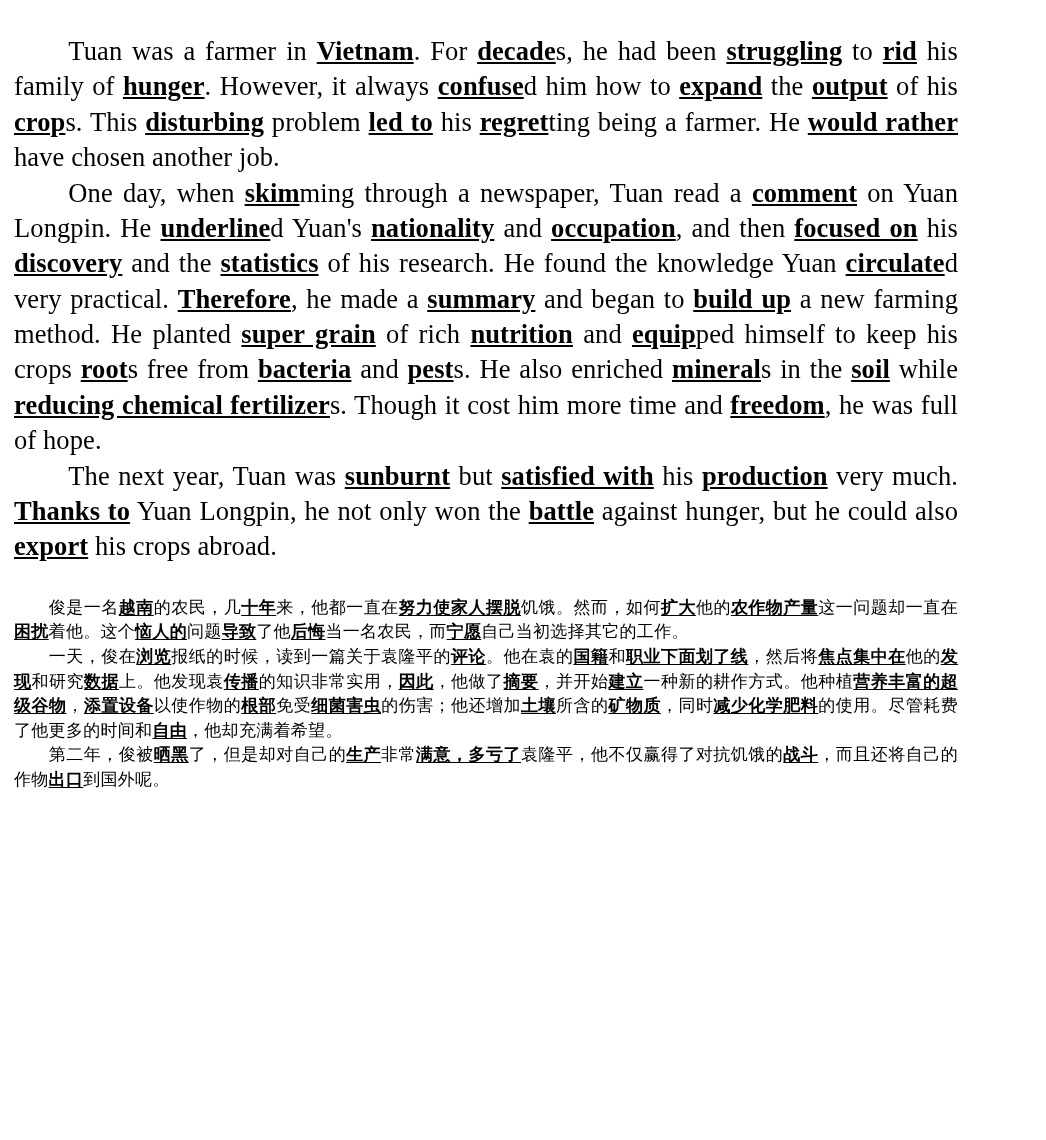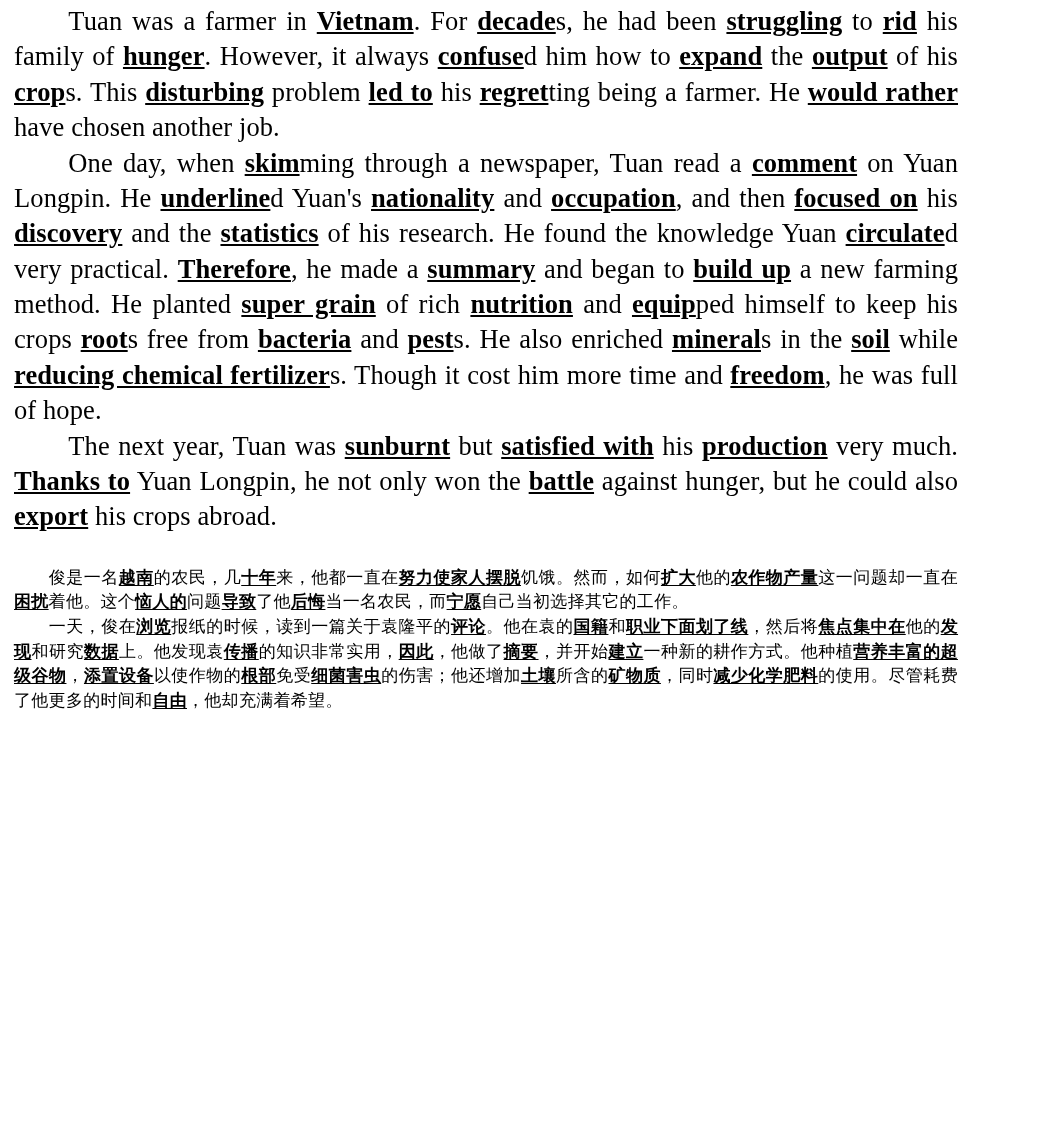--- a/index.html
+++ b/index.html
@@ -11,20 +11,21 @@
     width: 1046px;
     height: 1140px;
     font-family: "Liberation Serif", "DejaVu Serif", serif;
     color: #000000;
     overflow: hidden;
   }
   .page {
     box-sizing: border-box;
     width: 972px;
     padding: 4px 14px 0 14px;
+    margin-top: 30px;
   }
   .en-block {
     font-family: "Liberation Serif", "DejaVu Serif", serif;
     font-size: 26.5px;
     line-height: 1.335;
     text-align: justify;
     text-justify: inter-word;
     letter-spacing: 0.1px;
   }
   .en-block p {
@@ -61,15 +62,16 @@
 
   <section class="en-block">
     <p><span>Tuan was a farmer in </span><span class="u">Vietnam</span><span>. For </span><span class="u">decade</span><span>s, he had been </span><span class="u">struggling</span><span> to </span><span class="u">rid</span><span> his family of </span><span class="u">hunger</span><span>. However, it always </span><span class="u">confuse</span><span>d him how to </span><span class="u">expand</span><span> the </span><span class="u">output</span><span> of his </span><span class="u">crop</span><span>s. This </span><span class="u">disturbing</span><span> problem </span><span class="u">led to</span><span> his </span><span class="u">regret</span><span>ting being a farmer. He </span><span class="u">would rather</span><span> have chosen another job.</span></p>
     <p><span>One day, when </span><span class="u">skim</span><span>ming through a newspaper, Tuan read a </span><span class="u">comment</span><span> on Yuan Longpin. He </span><span class="u">underline</span><span>d Yuan's </span><span class="u">nationality</span><span> and </span><span class="u">occupation</span><span>, and then </span><span class="u">focused on</span><span> his </span><span class="u">discovery</span><span> and the </span><span class="u">statistics</span><span> of his research. He found the knowledge Yuan </span><span class="u">circulate</span><span>d very practical. </span><span class="u">Therefore</span><span>, he made a </span><span class="u">summary</span><span> and began to </span><span class="u">build up</span><span> a new farming method. He planted </span><span class="u">super grain</span><span> of rich </span><span class="u">nutrition</span><span> and </span><span class="u">equip</span><span>ped himself to keep his crops </span><span class="u">root</span><span>s free from </span><span class="u">bacteria</span><span> and </span><span class="u">pest</span><span>s. He also enriched </span><span class="u">mineral</span><span>s in the </span><span class="u">soil</span><span> while </span><span class="u">reducing chemical fertilizer</span><span>s. Though it cost him more time and </span><span class="u">freedom</span><span>, he was full of hope.</span></p>
     <p><span>The next year, Tuan was </span><span class="u">sunburnt</span><span> but </span><span class="u">satisfied with</span><span> his </span><span class="u">production</span><span> very much. </span><span class="u">Thanks to</span><span> Yuan Longpin, he not only won the </span><span class="u">battle</span><span> against hunger, but he could also </span><span class="u">export</span><span> his crops abroad.</span></p>
   </section>
 
   <section class="zh-block">
     <p><span>俊是一名</span><span class="u">越南</span><span>的农民，几</span><span class="u">十年</span><span>来，他都一直在</span><span class="u">努力使家人摆脱</span><span>饥饿。然而，如何</span><span class="u">扩大</span><span>他的</span><span class="u">农作物产量</span><span>这一问题却一直在</span><span class="u">困扰</span><span>着他。这个</span><span class="u">恼人的</span><span>问题</span><span class="u">导致</span><span>了他</span><span class="u">后悔</span><span>当一名农民，而</span><span class="u">宁愿</span><span>自己当初选择其它的工作。</span></p>
     <p><span>一天，俊在</span><span class="u">浏览</span><span>报纸的时候，读到一篇关于袁隆平的</span><span class="u">评论</span><span>。他在袁的</span><span class="u">国籍</span><span>和</span><span class="u">职业下面划了线</span><span>，然后将</span><span class="u">焦点集中在</span><span>他的</span><span class="u">发现</span><span>和研究</span><span class="u">数据</span><span>上。他发现袁</span><span class="u">传播</span><span>的知识非常实用，</span><span class="u">因此</span><span>，他做了</span><span class="u">摘要</span><span>，并开始</span><span class="u">建立</span><span>一种新的耕作方式。他种植</span><span class="u">营养丰富的超级谷物</span><span>，</span><span class="u">添置设备</span><span>以使作物的</span><span class="u">根部</span><span>免受</span><span class="u">细菌害虫</span><span>的伤害；他还增加</span><span class="u">土壤</span><span>所含的</span><span class="u">矿物质</span><span>，同时</span><span class="u">减少化学肥料</span><span>的使用。尽管耗费了他更多的时间和</span><span class="u">自由</span><span>，他却充满着希望。</span></p>
+    <p><span>第二年，俊被</span><span class="u">晒黑</span><span>了，但是却对自己的</span><span class="u">生产</span><span>非常</span><span class="u">满意，多亏了</span><span>袁隆平，他不仅赢得了对抗饥饿的</span><span class="u">战斗</span><span>，而且还将自己的作物</span><span class="u">出口</span><span>到国外呢。</span></p>
   </section>
 
 </div>
 
 </body></html>

